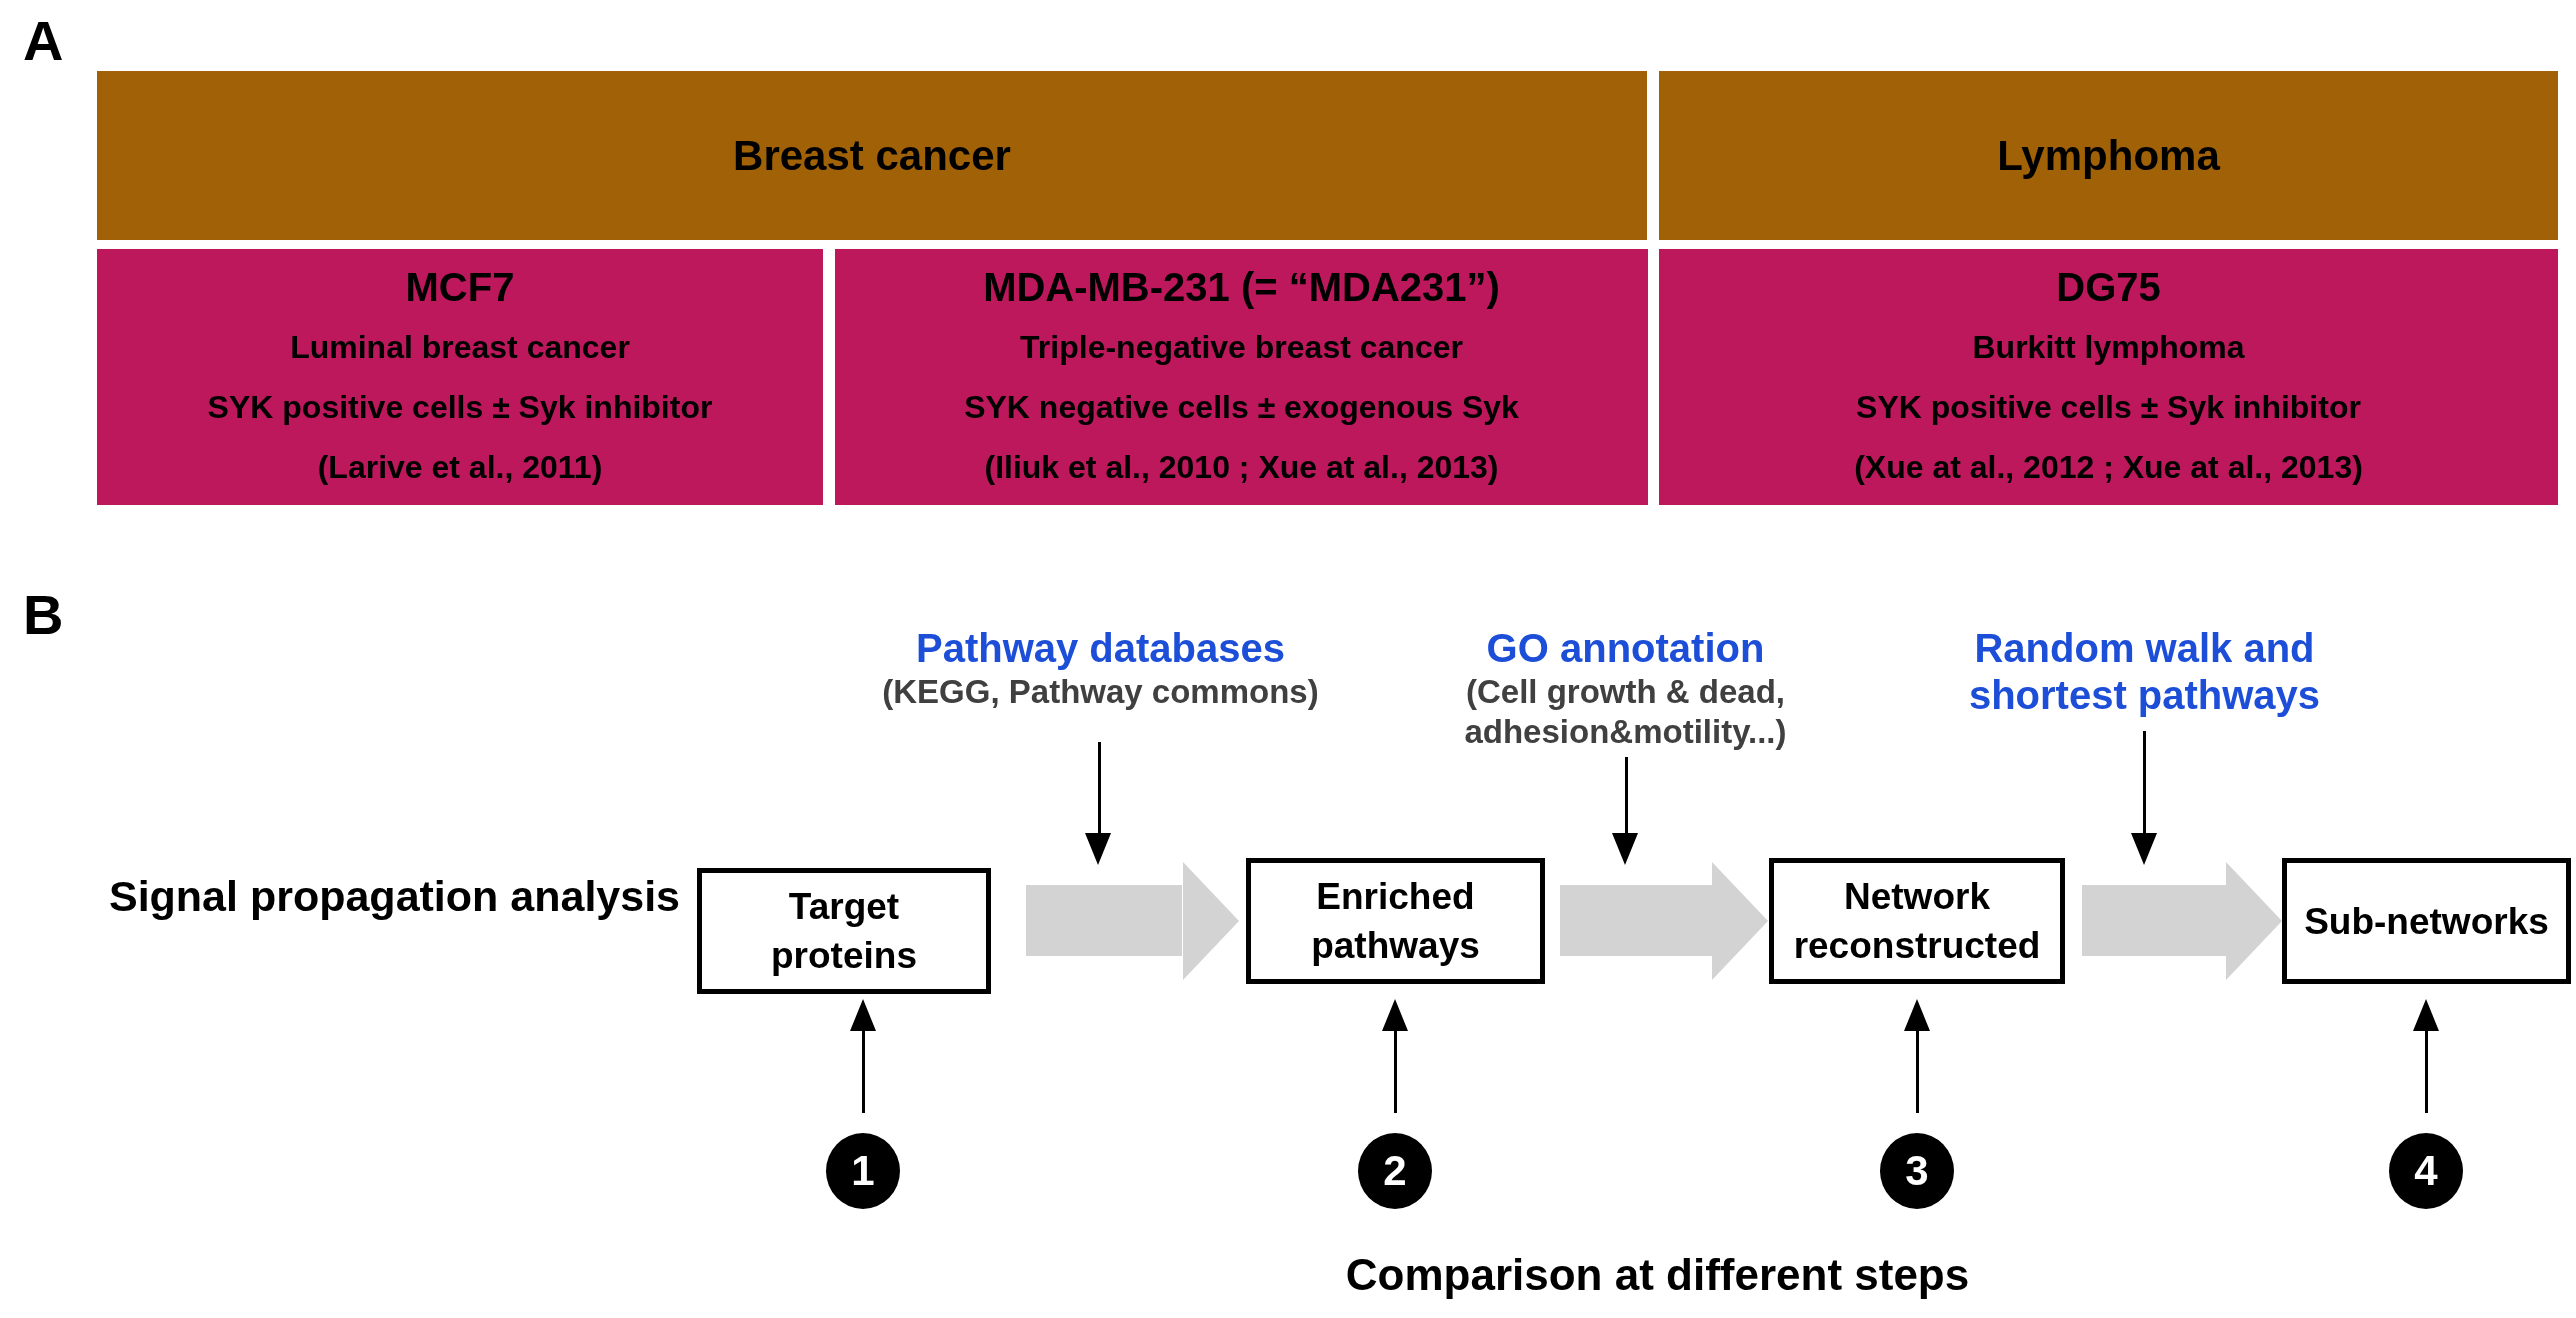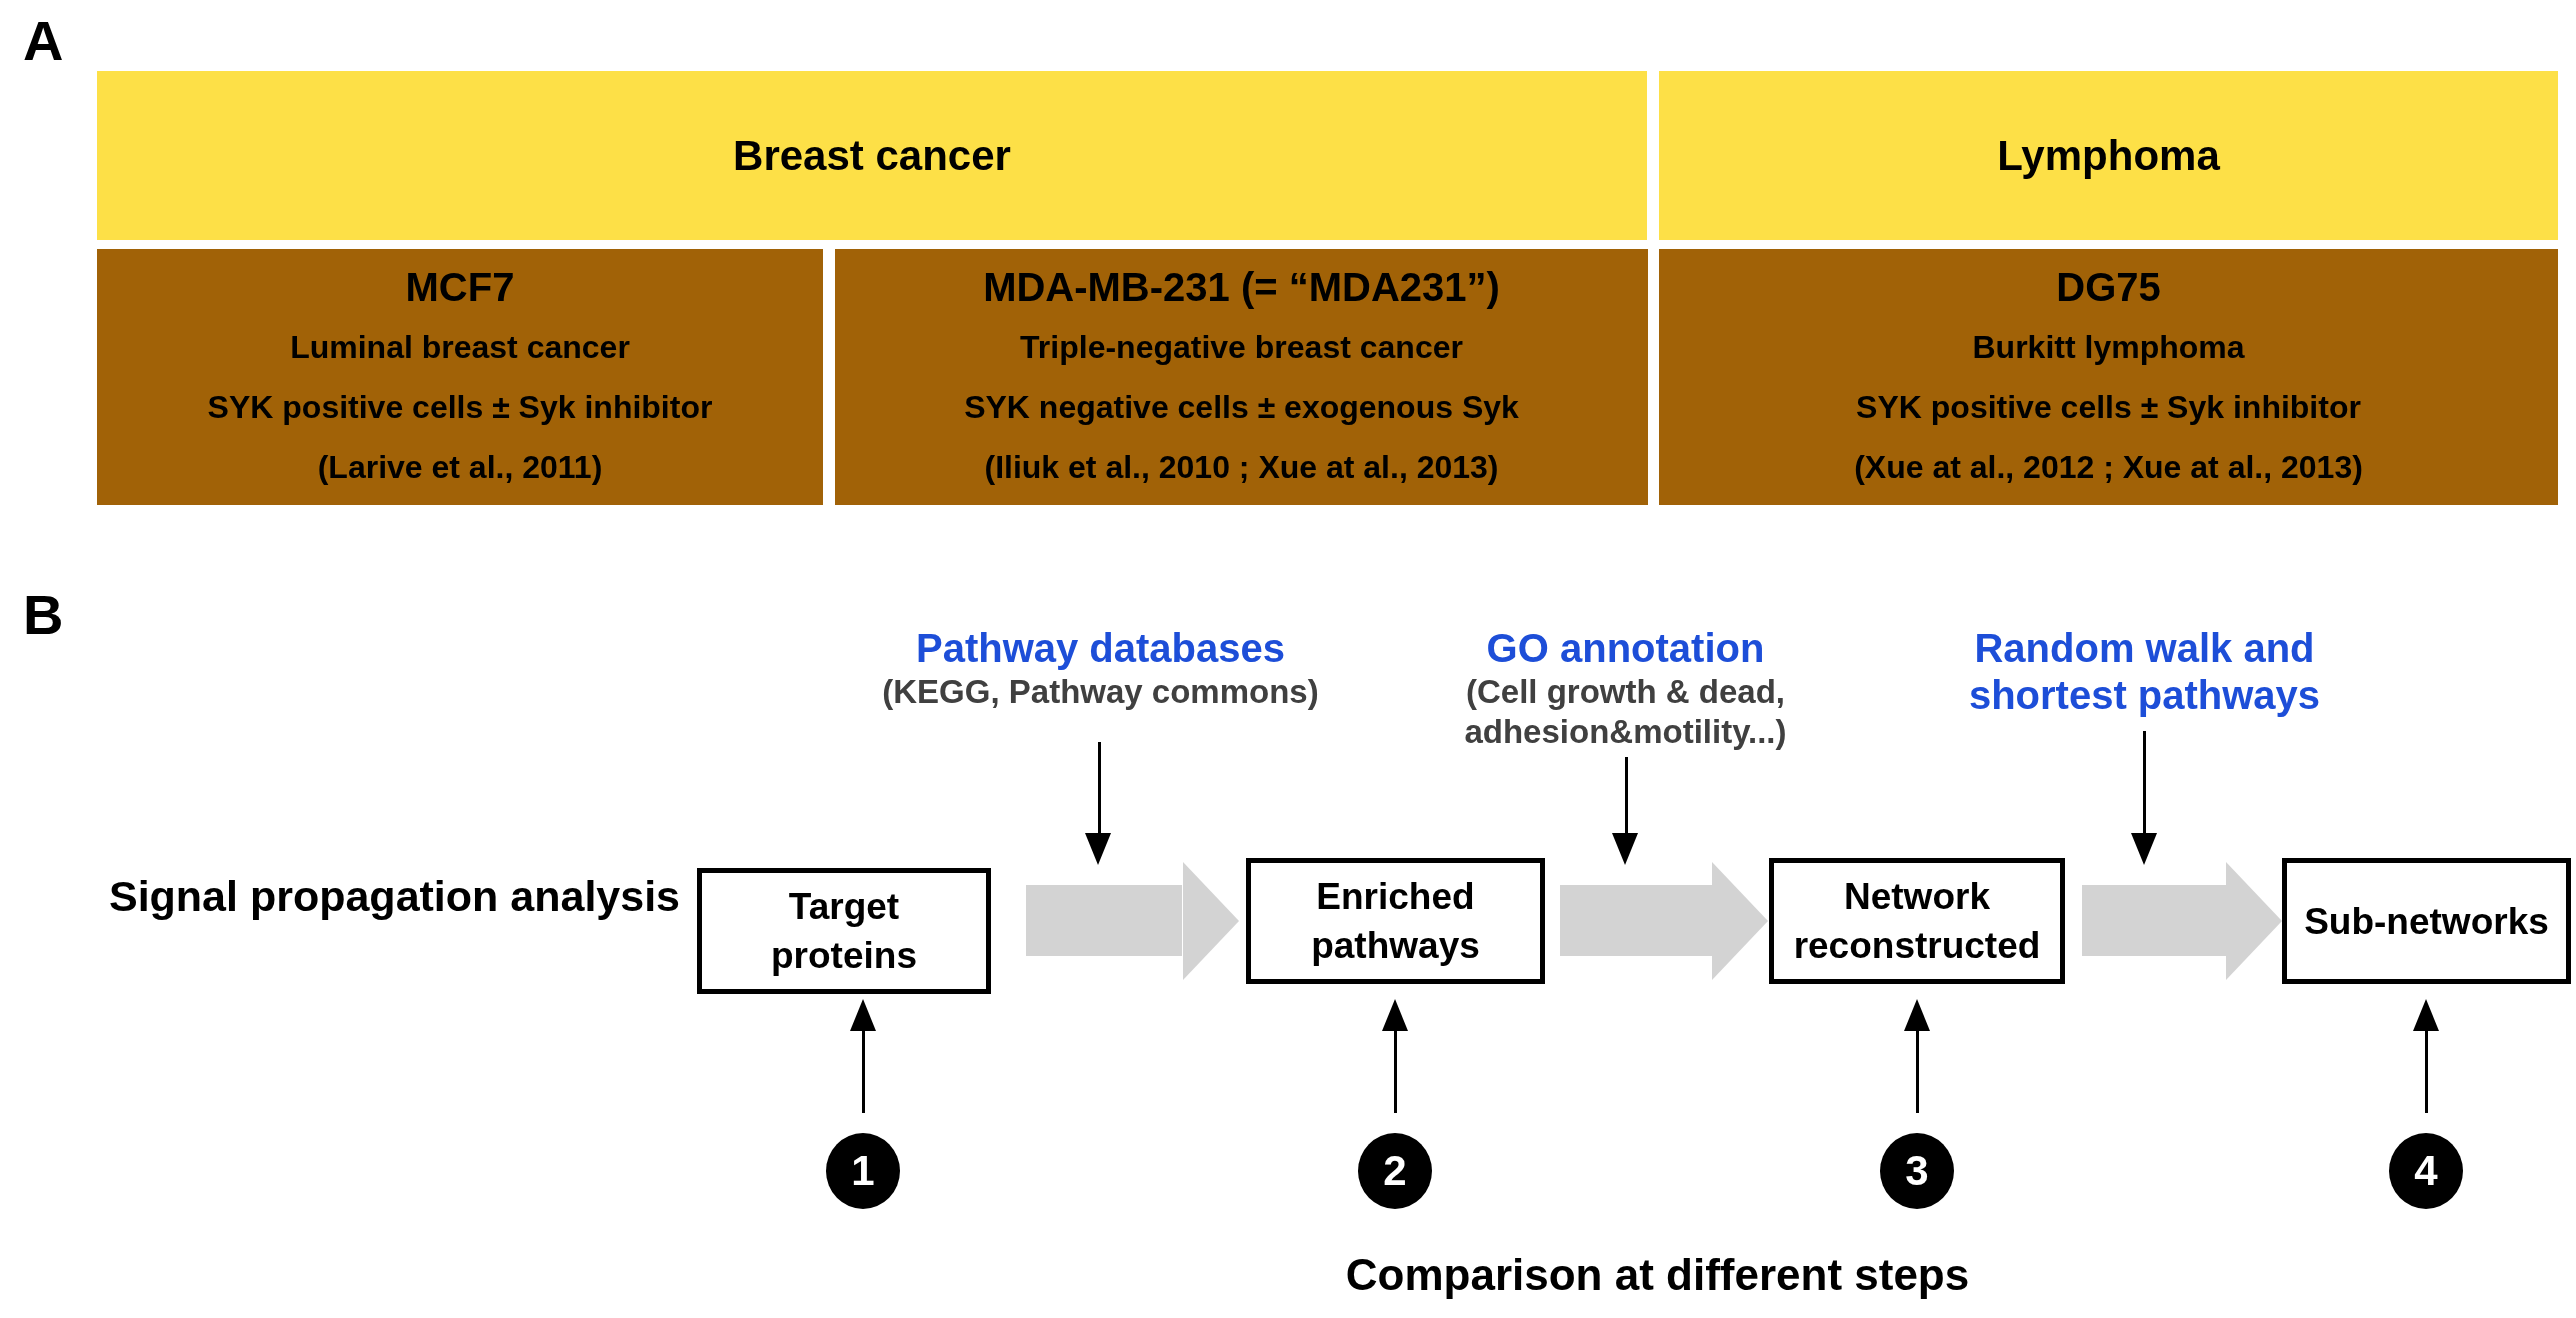--- a/index.html
+++ b/index.html
@@ -9,26 +9,26 @@
     background:#ffffff;
     font-family:"Liberation Sans","DejaVu Sans",sans-serif;
     font-weight:700;
     color:#000;
     overflow:hidden;
   }
   .abs{position:absolute;}
   .panel-label{font-size:56px;line-height:56px;}
   
   .hdr{
-    background:#fde047;
+    background:#a16207;
     display:flex;align-items:center;justify-content:center;
     font-size:42px;text-align:center;
   }
   .cell{
-    background:#a16207;
+    background:#be185d;
     display:flex;flex-direction:column;align-items:center;justify-content:center;
     text-align:center;
   }
   .cell .t{font-size:40px;line-height:60px;display:block;}
   .cell .l{font-size:32px;line-height:60px;display:block;}
   
   .leftlab{font-size:43px;line-height:60px;text-align:center;}
   .ann{text-align:center;}
   .ann .t{font-size:40px;line-height:47px;display:block;color:#1d4ed8;}
   .ann .s{font-size:33px;line-height:40px;display:block;color:#404040;}

